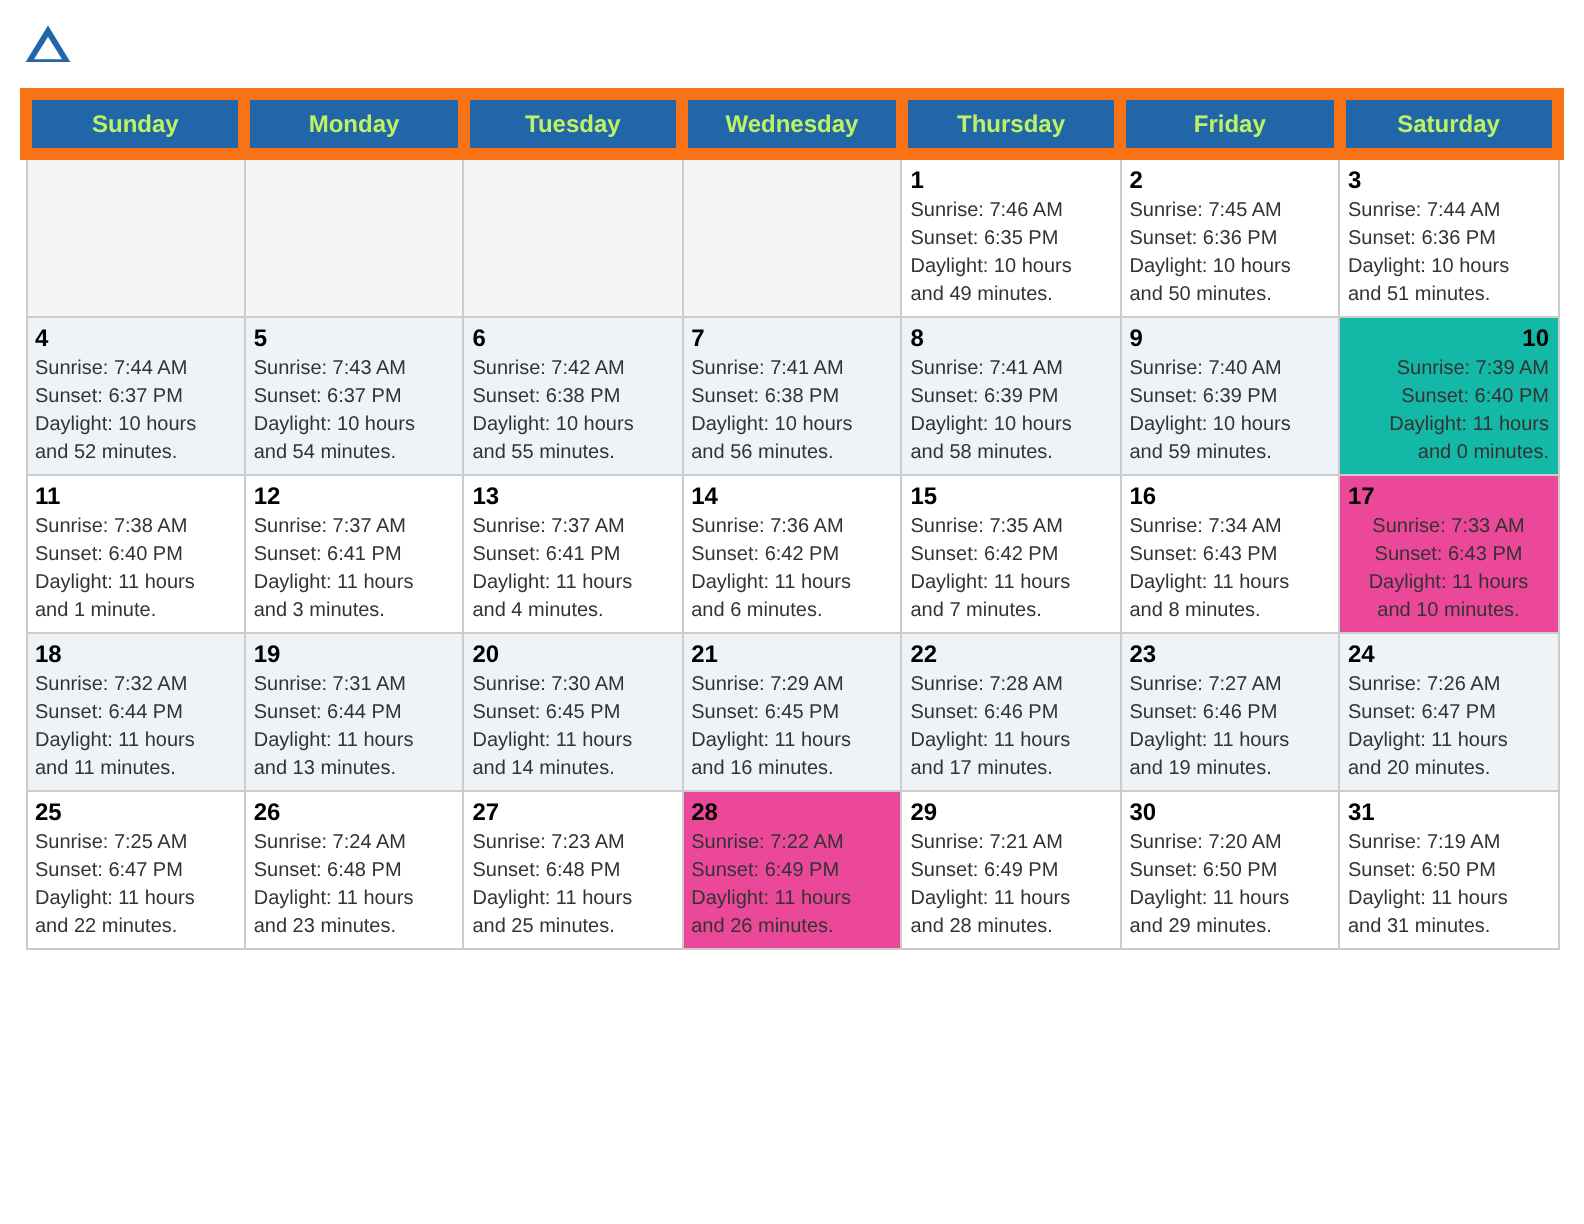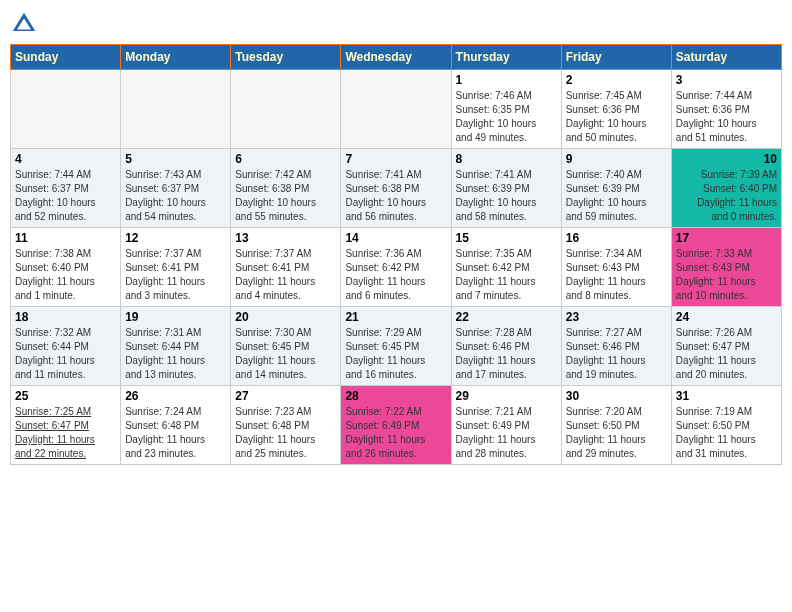--- a/index.html
+++ b/index.html
@@ -44,25 +44,25 @@
       font-size: 14px;
       color: #555;
     }
     .calendar {
       width: 100%;
       border-collapse: collapse;
       font-size: 11px;
     }
     .calendar th {
       background: #2066a8;
-      color: #fef9c3;
+      color: #bef264;
       padding: 5px 4px;
-      text-align: left;
+      text-align: center;
       font-size: 12px;
-      border: 1px solid #f97316;
+      border: 6px solid #f97316;
     }
     .calendar td {
       border: 1px solid #ccc;
       vertical-align: top;
       padding: 3px 4px;
       width: 110px;
       min-height: 70px;
       background: #fff;
     }
     .calendar td.empty {
@@ -234,21 +234,21 @@
         </td>
         <td style="background: rgb(255, 255, 255);">
           <div class="day-num">16</div>
           <div class="day-info" style="white-space: pre-line;">Sunrise: 7:34 AM
 Sunset: 6:43 PM
 Daylight: 11 hours
 and 8 minutes.</div>
         </td>
         <td style="background: #ec4899;">
           <div class="day-num">17</div>
-          <div class="day-info" style="white-space: pre-line;">Sunrise: 7:33 AM
+          <div class="day-info" style="white-space: pre-line; text-align: center;">Sunrise: 7:33 AM
 Sunset: 6:43 PM
 Daylight: 11 hours
 and 10 minutes.</div>
         </td>
       </tr>
       <tr>
         <td style="background: rgb(238, 243, 248);">
           <div class="day-num">18</div>
           <div class="day-info" style="white-space: pre-line;">Sunrise: 7:32 AM
 Sunset: 6:44 PM
@@ -294,21 +294,21 @@
           <div class="day-num">24</div>
           <div class="day-info" style="white-space: pre-line;">Sunrise: 7:26 AM
 Sunset: 6:47 PM
 Daylight: 11 hours
 and 20 minutes.</div>
         </td>
       </tr>
       <tr>
         <td style="background: rgb(255, 255, 255);">
           <div class="day-num">25</div>
-          <div class="day-info" style="white-space: pre-line; text-decoration: underline;">Sunrise: 7:25 AM
+          <div class="day-info" style="white-space: pre-line;">Sunrise: 7:25 AM
 Sunset: 6:47 PM
 Daylight: 11 hours
 and 22 minutes.</div>
         </td>
         <td style="background: rgb(255, 255, 255);">
           <div class="day-num">26</div>
           <div class="day-info" style="white-space: pre-line;">Sunrise: 7:24 AM
 Sunset: 6:48 PM
 Daylight: 11 hours
 and 23 minutes.</div>

